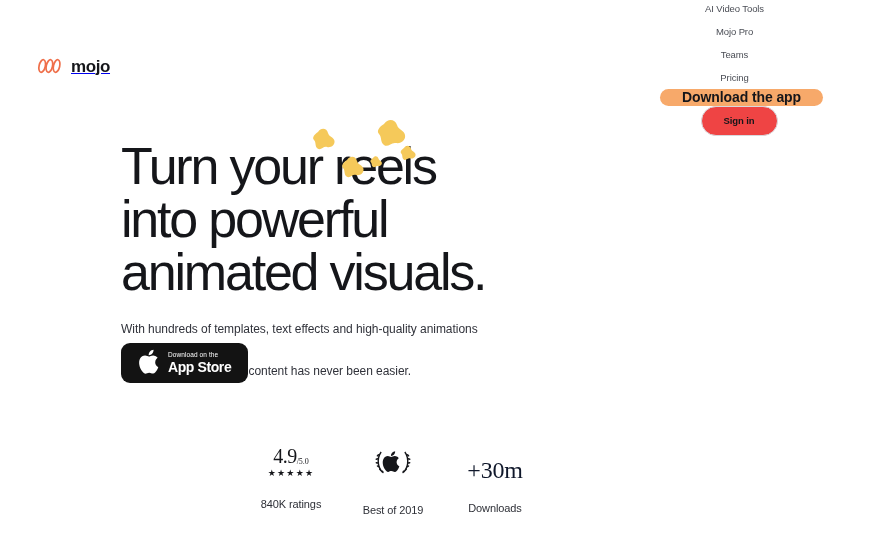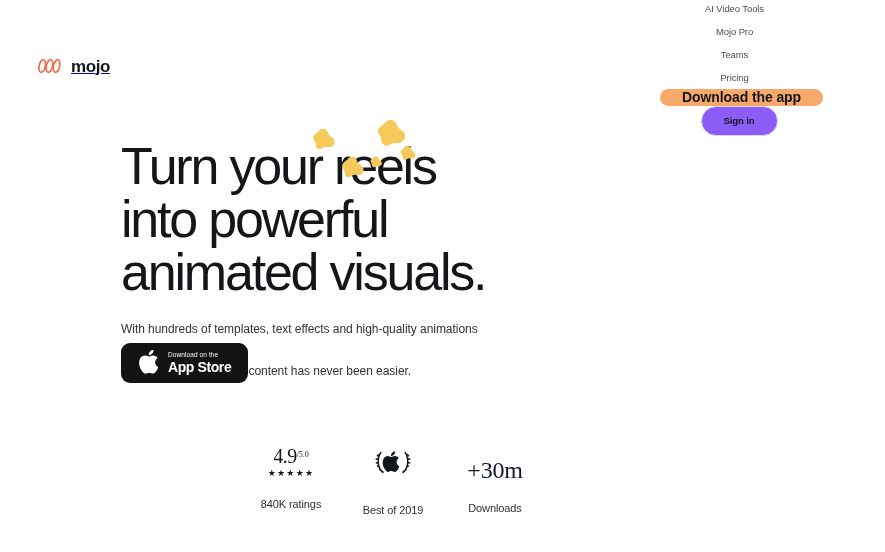--- a/index.html
+++ b/index.html
@@ -86,21 +86,21 @@
     font-size: 14px;
     font-weight: bold;
     font-family: inherit;
     cursor: pointer;
     letter-spacing: -0.1px;
     white-space: nowrap;
   }
 
   .btn-signin {
     margin-left: 9px;
-    background: #8b5cf6;
+    background: #ef4444;
     color: #15161a;
     border: 1px solid #d8d9dd;
     border-radius: 999px;
     height: 30px;
     padding: 0 22px;
     font-size: 9.5px;
     font-weight: bold;
     font-family: inherit;
     cursor: pointer;
     letter-spacing: -0.1px;
@@ -225,21 +225,21 @@
     font-size: 20px;
     color: #15161a;
     letter-spacing: -0.5px;
     line-height: 1;
   }
 
   .rating-max {
     font-family: "Liberation Serif", serif;
     font-size: 8px;
     color: #15161a;
-    margin-top: 5px;
+    margin-top: 12px;
     line-height: 1;
   }
 
   .stars {
     font-size: 9px;
     letter-spacing: 1.2px;
     color: #15161a;
     line-height: 1;
     margin-top: 3px;
   }

